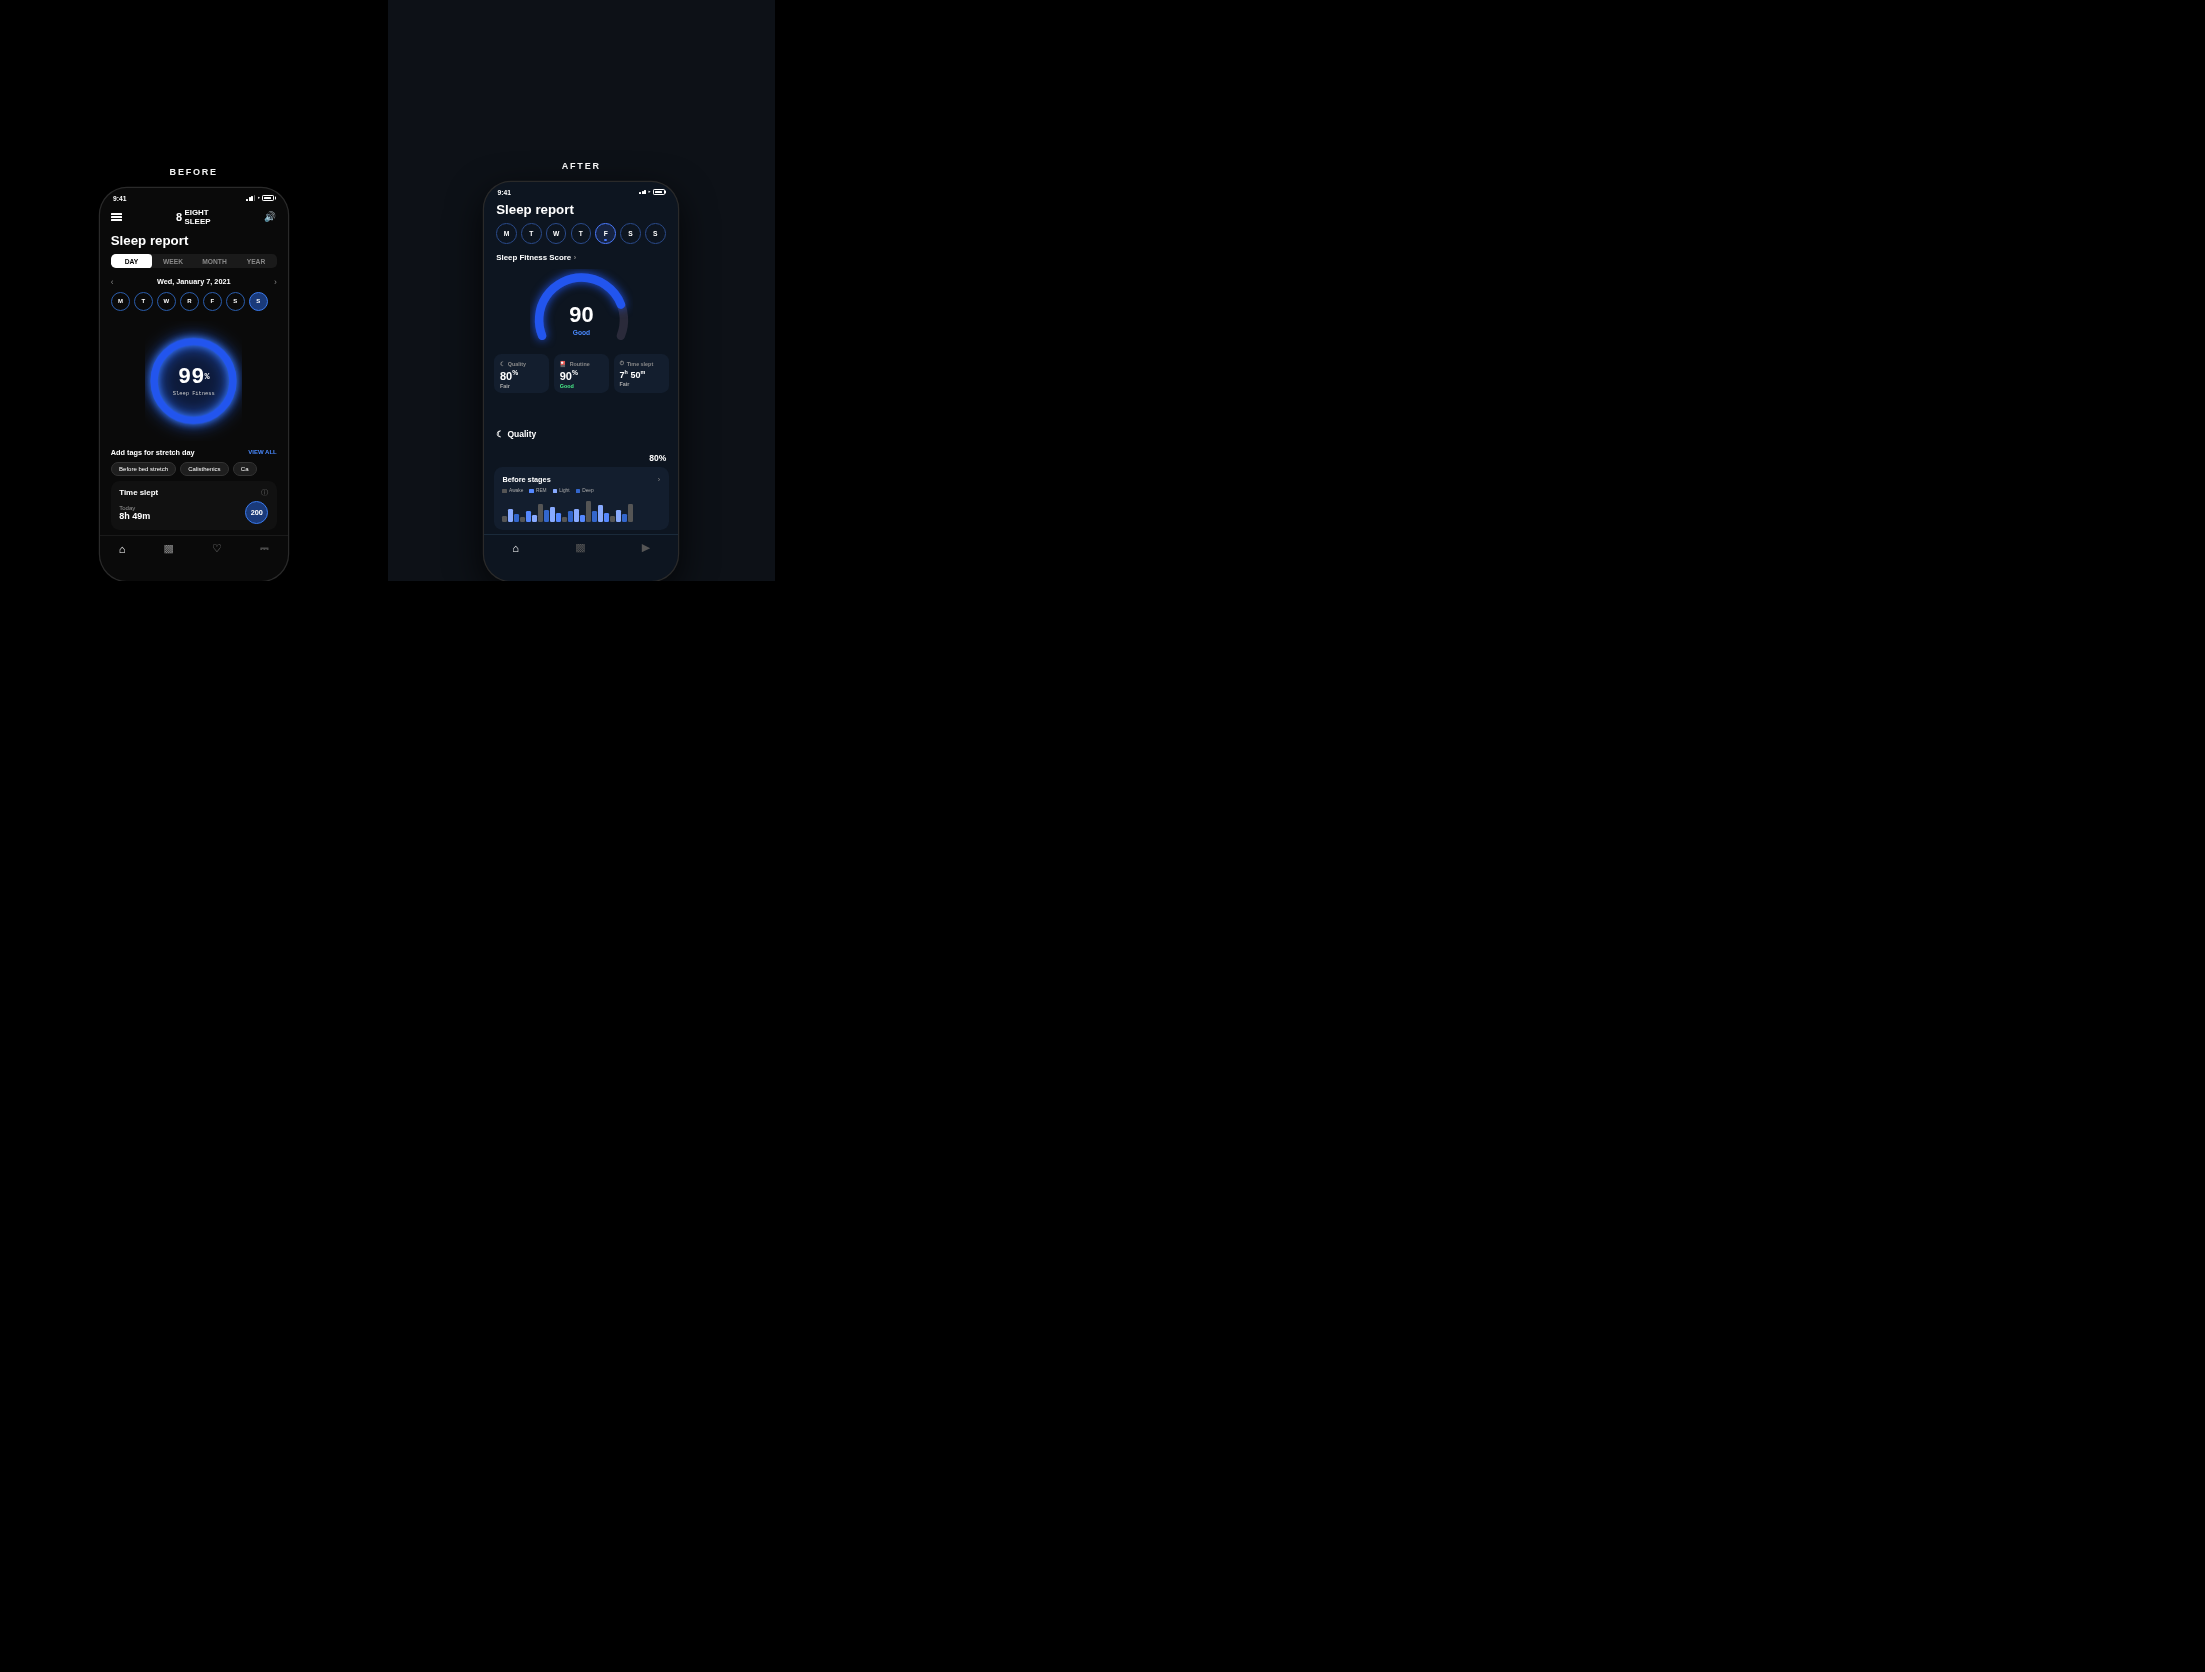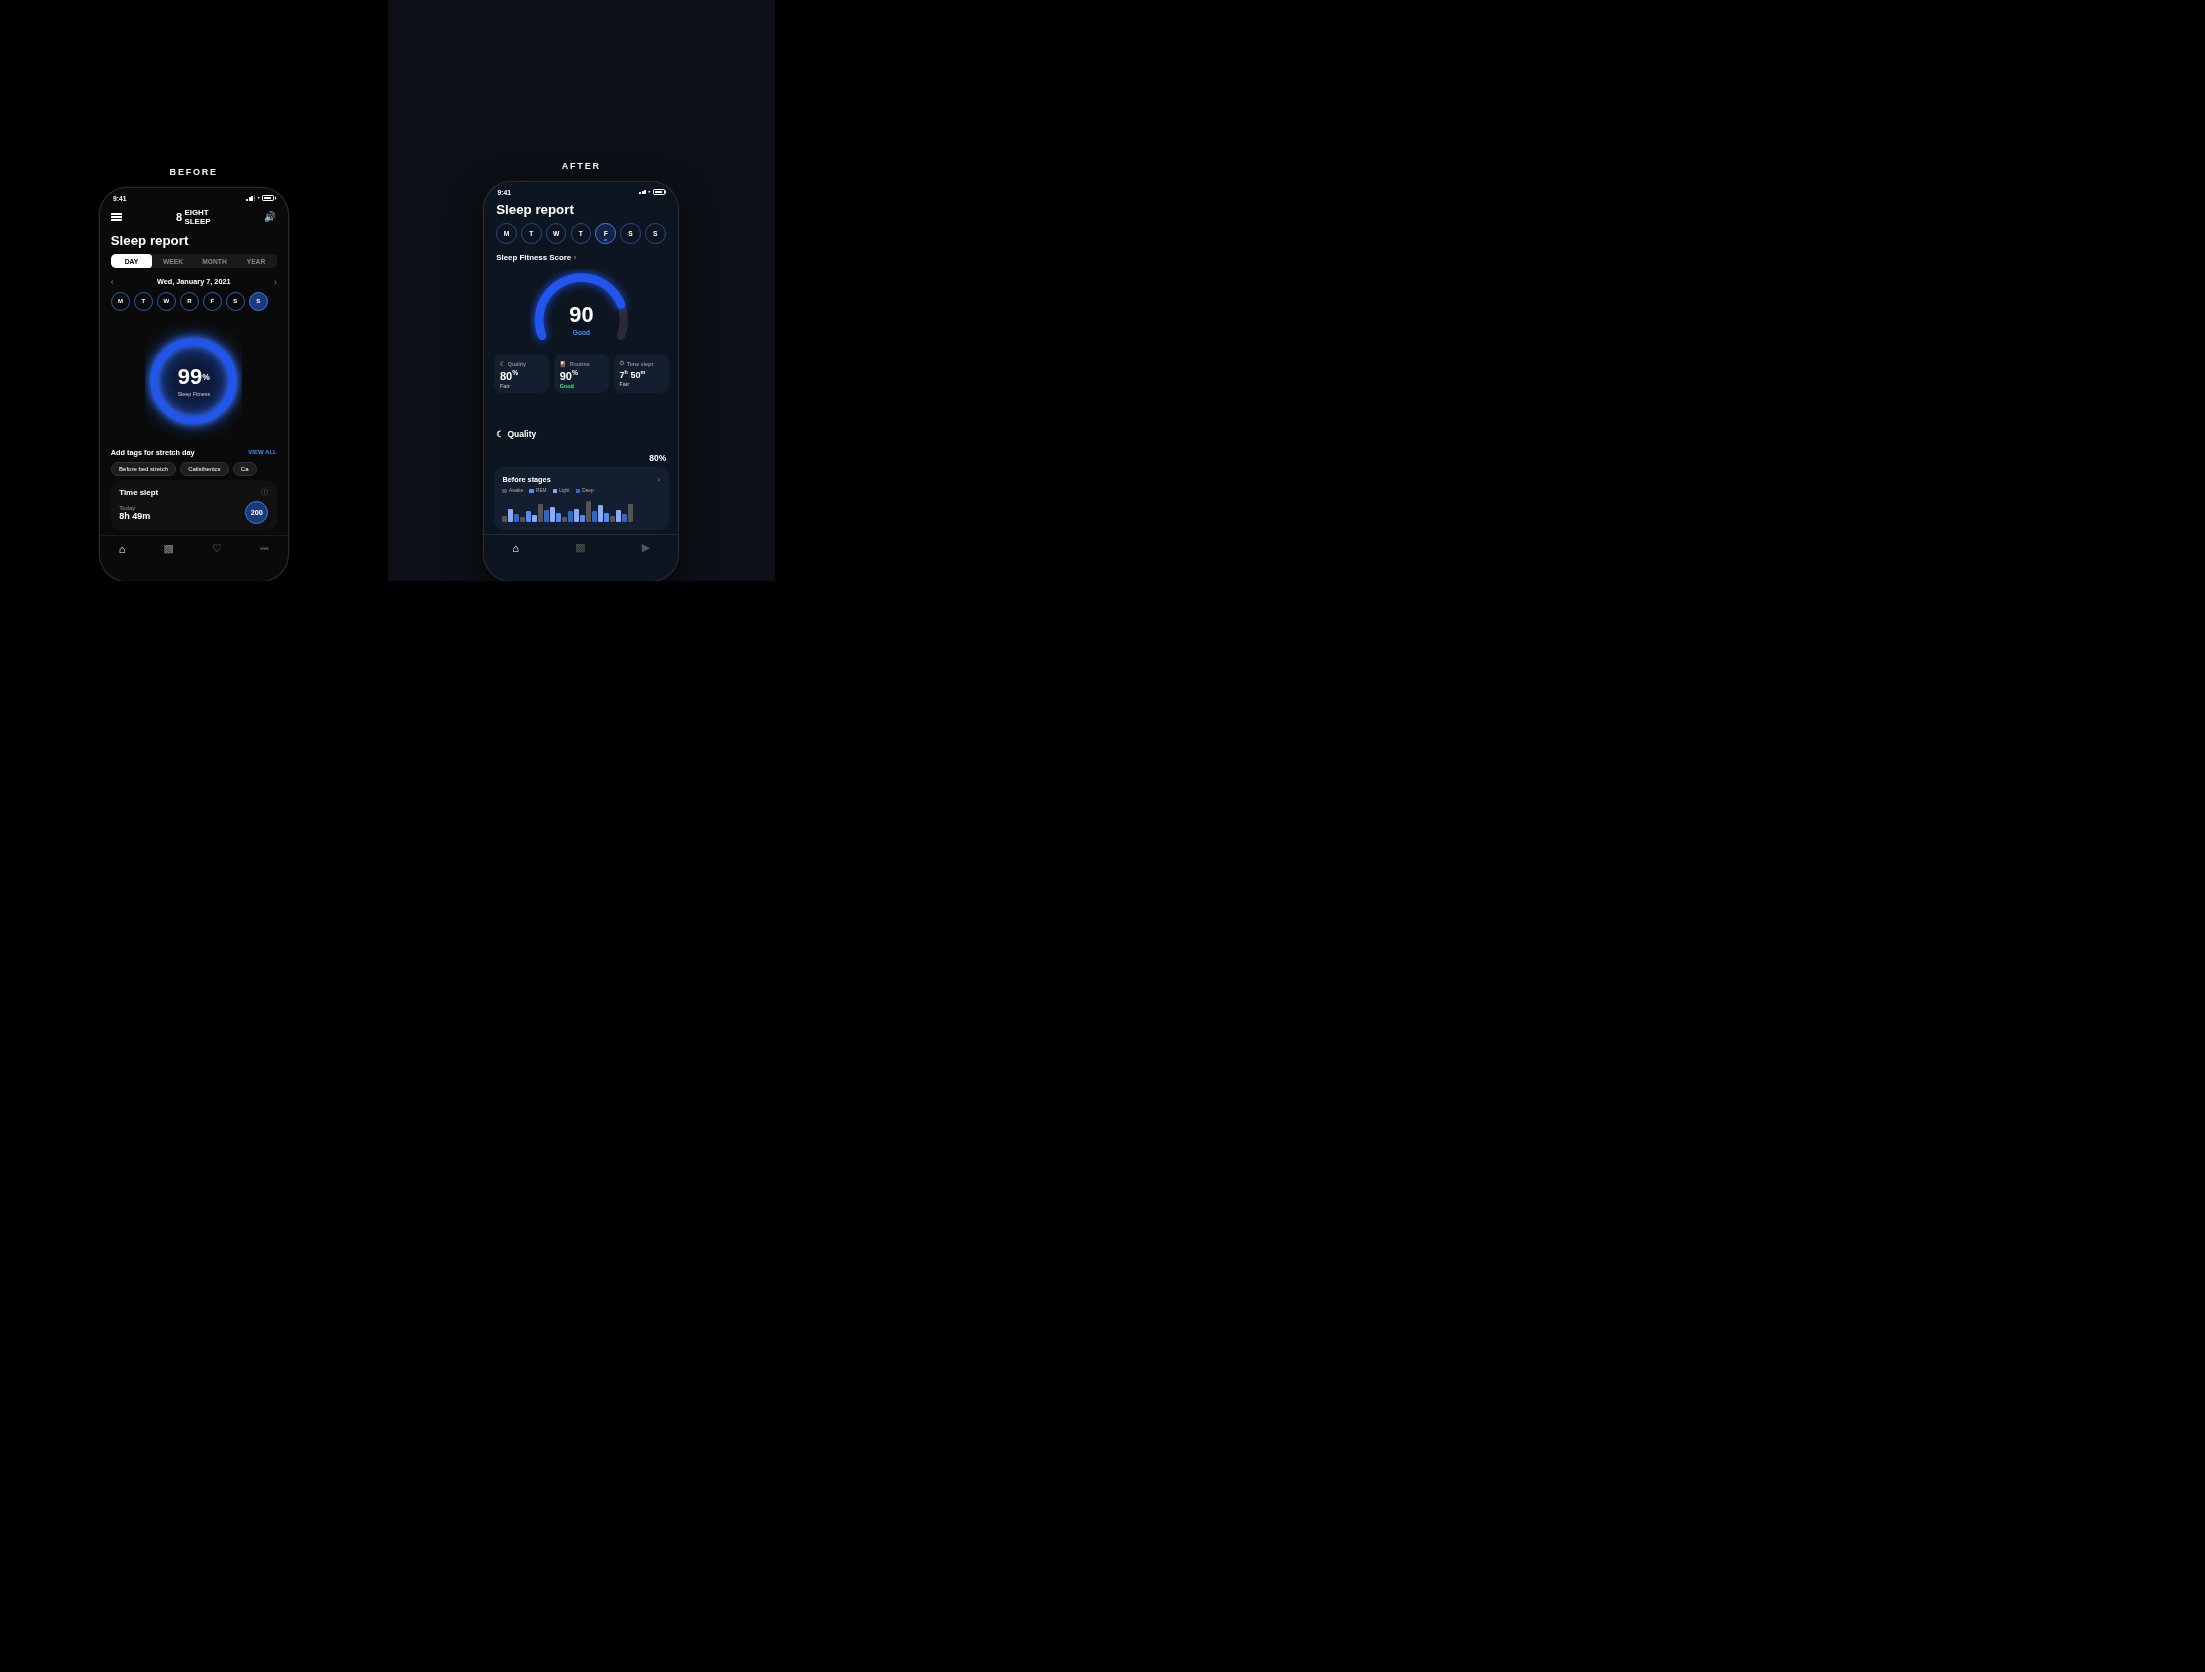--- a/index.html
+++ b/index.html
@@ -168,20 +168,21 @@
     .score-section {
       display: flex;
       justify-content: center;
       align-items: center;
       padding: 2.4px 0 7.3px;
     }
     .score-ring-container {
       position: relative;
       width: 97px;
       height: 120px;
+      font-family: Liberation Mono, monospace;
     }
     .score-ring-svg {
       position: absolute;
       top: 0; left: 0;
       width: 100%; height: 100%;
     }
     .score-center {
       position: absolute;
       top: 50%; left: 50%;
       transform: translate(-50%, -50%);

